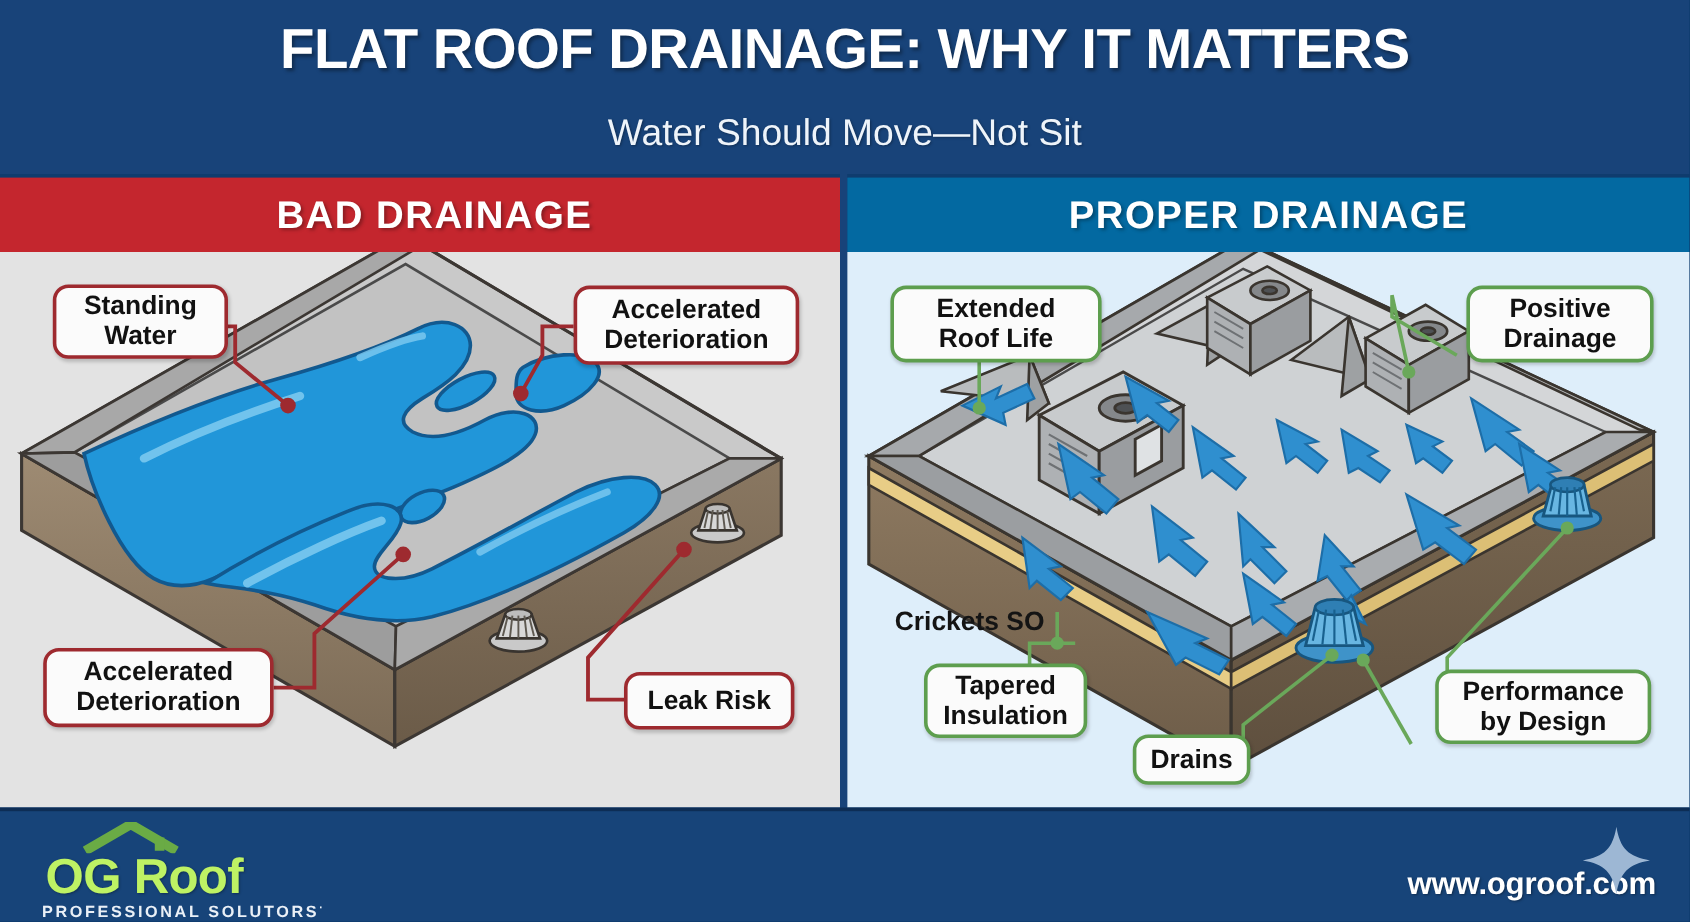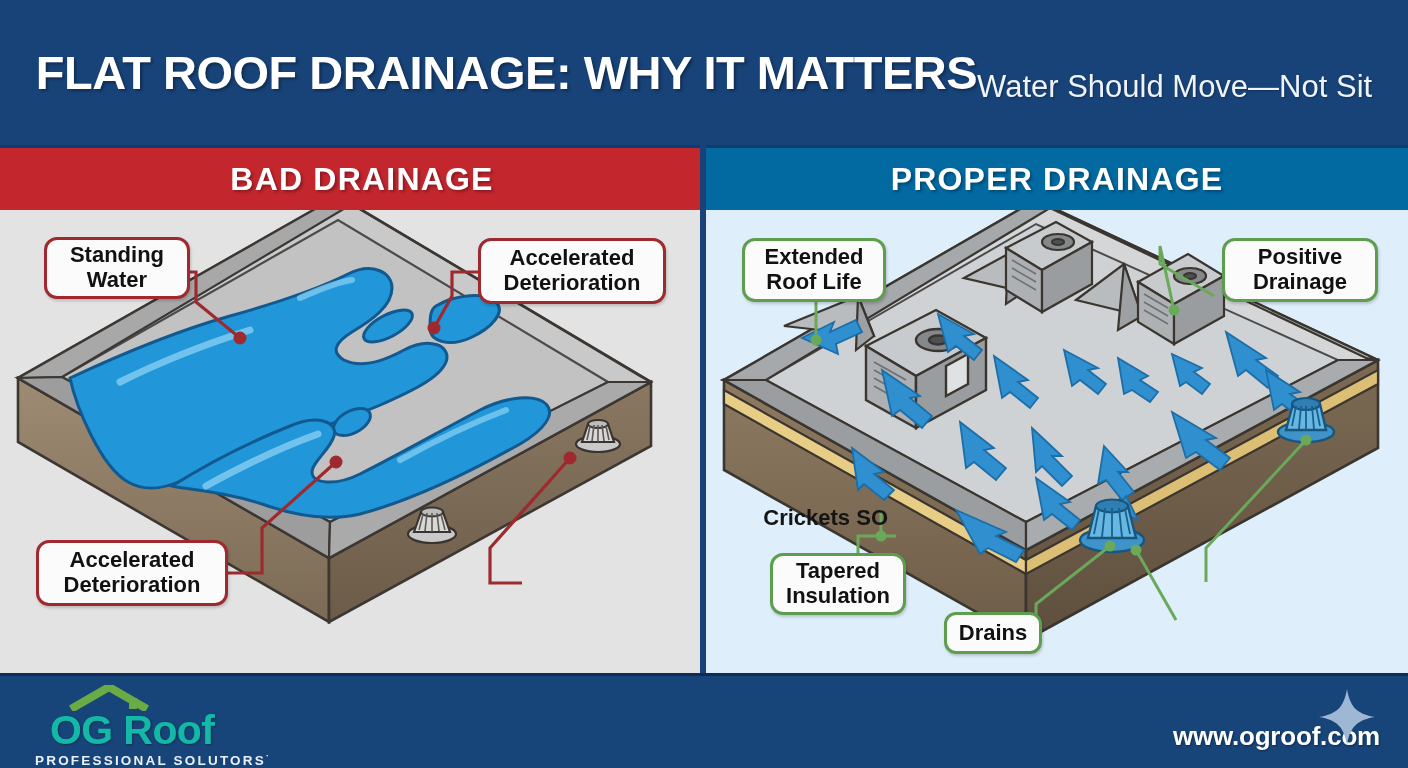--- a/index.html
+++ b/index.html
@@ -8,21 +8,21 @@
     font-family: "Liberation Sans", sans-serif;
     background: #0f3c6e;
     overflow: hidden;
   }
   #page { position: relative; width: 1408px; height: 768px; }
 
   
   .header {
     position: absolute; left: 0; top: 0; width: 1408px; height: 145px;
     background: #184379;
-    display: flex; flex-direction: row;
+    display: flex; flex-direction: column;
     align-items: center; justify-content: center;
   }
   .header-title {
     color: #ffffff; font-size: 47px; font-weight: bold;
     letter-spacing: -0.5px; line-height: 1; text-align: center;
     text-shadow: 2px 2px 3px rgba(0,0,0,.35);
   }
   .header-sub {
     color: #eef4fa; font-size: 31px; font-weight: normal;
     margin-top: 29px; text-align: center;
@@ -55,22 +55,22 @@
     position: absolute; left: 0; top: 673px; width: 1408px; height: 95px;
     background: #174479;
   }
   .footer-top-rule {
     position: absolute; left: 0; top: 0; width: 1408px; height: 3px;
     background: #0d2d55;
   }
   .logo { position: absolute; left: 33px; top: 12px; width: 260px; }
   .logo-roofline { position: absolute; left: 36px; top: 0px; }
   .logo-name {
-    position: absolute; left: 17px; top: 22px;
-    color: #14b8a6; font-size: 41px; font-weight: bold; letter-spacing: -0.6px;
+    position: absolute; left: 5px; top: 22px;
+    color: #bef264; font-size: 41px; font-weight: bold; letter-spacing: -0.6px;
     text-shadow: 1px 1px 2px rgba(0,0,0,.3);
     text-align: right;
   }
   .logo-tag {
     position: absolute; left: 2px; top: 66px;
     color: #eaf0f7; font-size: 13.5px; font-weight: bold; letter-spacing: 2.2px;
   }
   .logo-tag sup { font-size: 9px; }
   .footer-url {
     position: absolute; right: 28px; top: 48px;
@@ -360,35 +360,41 @@
 
   <div class="callout red" style="left:44px;  top:237px; width:146px; height:62px;">
     <span>Standing<br>Water</span>
   </div>
   <div class="callout red" style="left:478px; top:238px; width:188px; height:66px;">
     <span>Accelerated<br>Deterioration</span>
   </div>
   <div class="callout red" style="left:36px;  top:540px; width:192px; height:66px;">
     <span>Accelerated<br>Deterioration</span>
   </div>
-
-  <div class="callout green" style="left:742px; top:238px; width:144px; height:64px;">
+  <div class="callout red" style="left:520px; top:560px; width:142px; height:48px;">
+    <span>Leak Risk</span>
+  </div>
+
+  <div class="callout green" style="left:742px; top:238px; width:176px; height:64px;">
     <span>Extended<br>Roof Life</span>
   </div>
   <div class="callout green" style="left:1222px; top:238px; width:156px; height:64px;">
     <span>Positive<br>Drainage</span>
   </div>
-  <div class="callout plain" style="left:728px; top:503px; width:160px; height:30px; justify-content:flex-end;">
+  <div class="callout plain" style="left:728px; top:503px; width:160px; height:30px; justify-content:center;">
     <span>Crickets SO</span>
   </div>
   <div class="callout green" style="left:770px; top:553px; width:136px; height:62px;">
     <span>Tapered<br>Insulation</span>
   </div>
-  <div class="callout green" style="left:944px; top:612px; width:98px; height:42px;border-radius:12px;">
+  <div class="callout green" style="left:944px; top:612px; width:98px; height:42px;">
     <span>Drains</span>
+  </div>
+  <div class="callout green" style="left:1196px; top:558px; width:180px; height:62px;">
+    <span>Performance<br>by Design</span>
   </div>
 
   <div class="footer">
     <div class="footer-top-rule"></div>
 
     <div class="logo">
       <svg class="logo-roofline" width="80" height="26" viewBox="0 0 80 26">
         <polyline points="2,24 40,2 78,24" fill="none" stroke="#6aab45" stroke-width="8" stroke-linejoin="miter"></polyline>
         <line x1="64" y1="13" x2="64" y2="24" stroke="#6aab45" stroke-width="8"></line>
       </svg>

